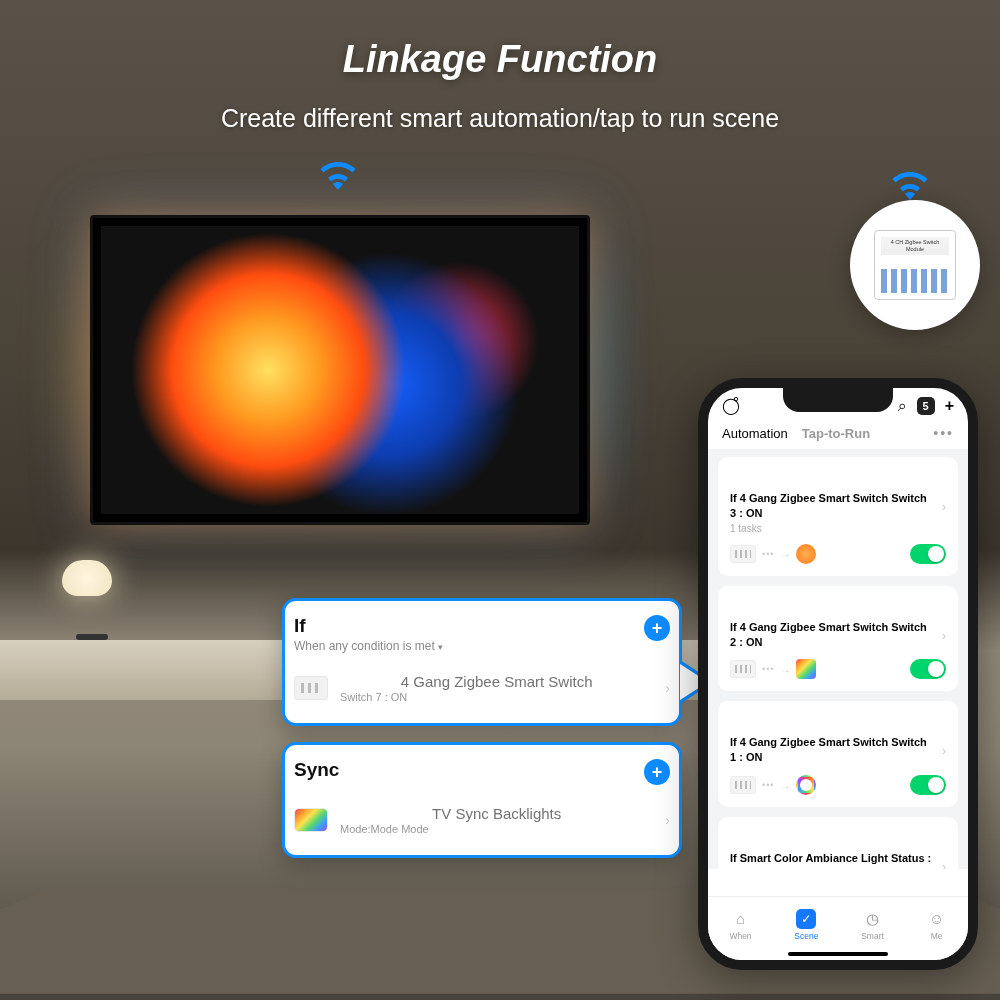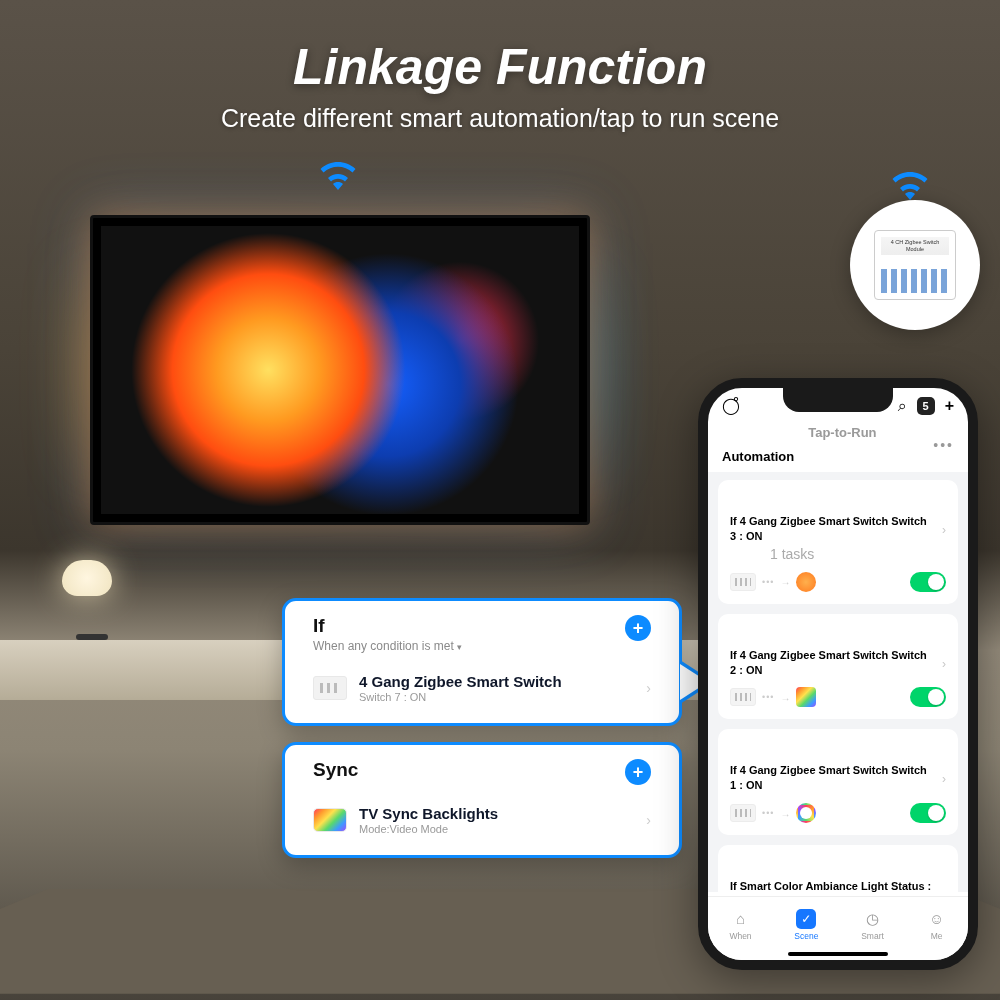--- a/index.html
+++ b/index.html
@@ -30,54 +30,54 @@
     radial-gradient(circle at 45% 45%, #fff 0%, transparent 8%),
     radial-gradient(circle at 75% 40%, #ff3050 0%, transparent 20%),
     #111;
 }
 .shelf { position: absolute; left: 0; top: 640px; width: 700px; height: 60px; background: linear-gradient(180deg,#d8d0bf,#b5ac97); }
 .lamp { position: absolute; left: 62px; top: 560px; width: 60px; height: 80px; }
 .lamp .shade { width: 50px; height: 36px; background: radial-gradient(circle,#fff6e0,#f0e4c0); border-radius: 25px 25px 18px 18px; box-shadow: 0 0 30px rgba(255,240,200,0.7);}
 .lamp .base { width: 32px; height: 6px; background:#333; margin: 38px auto 0; border-radius: 3px;}
 .rug { position:absolute; left:-50px; top:830px; width:1100px; height:200px; background:#675f52; transform:perspective(400px) rotateX(60deg); }
 
-.hero-title { position:absolute; top:38px; left:0; right:0; text-align:center; color:#fff; font-size:50px; font-weight:700; font-style:italic; text-shadow:0 2px 8px rgba(0,0,0,0.4);}
+.hero-title { position:absolute; top:38px; left:0; right:0; text-align:center; color:#fff; font-size:38px; font-weight:700; font-style:italic; text-shadow:0 2px 8px rgba(0,0,0,0.4);}
 .hero-sub { position:absolute; top:104px; left:0; right:0; text-align:center; color:#fff; font-size:25px; text-shadow:0 1px 4px rgba(0,0,0,0.4);}
 
 .wifi { position:absolute; color:#0d8bff; }
 .wifi.w1 { left:318px; top:160px; }
 .wifi.w2 { left:890px; top:170px; }
 .wifi svg { width:40px; height:30px; }
 
 .module-badge {
   position:absolute; right:20px; top:200px; width:130px; height:130px;
   background:#fff; border-radius:50%; box-shadow:0 4px 20px rgba(0,0,0,0.3);
   display:flex; align-items:center; justify-content:center;
 }
 .module-inner { width:82px; height:70px; background:#fff; border:1px solid #ccc; border-radius:4px; position:relative; }
 .module-inner::before { content:""; position:absolute; top:6px; left:6px; right:6px; height:18px; background:linear-gradient(#f5f5f5,#eee); font-size:4px;}
 .module-inner::after { content:""; position:absolute; bottom:6px; left:6px; right:6px; height:24px; background:repeating-linear-gradient(90deg,#7aa4d9 0 6px,#fff 6px 10px);}
 .module-label { position:absolute; top:8px; left:8px; right:8px; font-size:5.5px; color:#333; line-height:1.2; text-align:center;}
 
 
 .popup-container { position:absolute; left:282px; top:598px; width:400px; }
 .popup-card {
-  background:#fff; border:3px solid #0d8bff; border-radius:14px; padding:14px 28px;
+  background:#fff; border:3px solid #0d8bff; border-radius:14px; padding:14px 9px;
   box-shadow:0 8px 24px rgba(0,0,0,0.25); margin-bottom:16px;
 }
 .popup-header { display:flex; justify-content:space-between; align-items:flex-start; }
 .popup-title { font-size:19px; font-weight:700; color:#111; }
 .popup-subtitle { font-size:12px; color:#8a8a8a; margin-top:2px; }
 .add-btn { width:26px; height:26px; background:#0d8bff; border-radius:50%; color:#fff; display:flex; align-items:center; justify-content:center; font-size:18px; font-weight:600; }
 .popup-row { display:flex; align-items:center; gap:12px; margin-top:14px; padding:6px 0; }
 .popup-icon { width:34px; height:24px; background:#f2f2f2; border:1px solid #e8e8e8; border-radius:3px; position:relative; flex-shrink:0;}
 .popup-icon.switch::after { content:""; position:absolute; inset:6px; background:repeating-linear-gradient(90deg,#bbb 0 3px, transparent 3px 7px);}
 .popup-icon.rgb { background:linear-gradient(135deg,#ff3d5a,#ff9a2e,#ffe14d,#59d96b,#3d9bff,#9a4dff); border-radius:5px;}
 .popup-row-body { flex:1; }
-.popup-row-title { font-size:15px; font-weight:700; color:#0f172a; }
+.popup-row-title { font-size:15px; font-weight:400; color:#737373;text-align:center; }
 .popup-row-sub { font-size:11px; color:#999; margin-top:1px; }
 .popup-chevron { color:#ccc; font-size:14px; }
 
 .speech-tail { position:absolute; left:680px; top:660px; width:0; height:0;
   border-top:22px solid transparent; border-bottom:22px solid transparent; border-left:34px solid #0d8bff; }
 .speech-tail::after { content:""; position:absolute; left:-34px; top:-18px; width:0; height:0;
   border-top:18px solid transparent; border-bottom:18px solid transparent; border-left:28px solid #fff; }
 
 
 .phone { position:absolute; right:22px; top:378px; width:280px; height:592px;
@@ -92,29 +92,29 @@
 .batt::before{content:"";position:absolute;inset:1px;background:#000;border-radius:1px;}
 
 .app-header { display:flex; justify-content:space-between; align-items:center; padding:8px 14px 6px; }
 .app-header .person { font-size:16px; }
 .app-header .search-add { display:flex; gap:10px; align-items:center; font-size:16px;}
 .badge5 { background:#222; color:#fff; border-radius:5px; width:18px; height:18px; font-size:11px; display:flex; align-items:center; justify-content:center; font-weight:600;}
 
 .tabs-row { display:flex; align-items:center; justify-content:space-between; padding:4px 14px 8px;}
 .tabs-left { display:flex; gap:14px; }
 .tab { font-size:13px; color:#9a9a9a; font-weight:700;}
-.tab.active { color:#000; font-weight:700;margin-top:24px; }
+.tab.active { color:#000; font-weight:400; }
 .dots { color:#999; font-size:14px; letter-spacing:2px;}
 
 .feed { background:#f3f4f6; padding:8px 10px 0; height:420px; overflow:hidden;}
 .card { background:#fff; border-radius:10px; padding:10px 12px 12px; margin-bottom:10px; }
 .card-title-row { display:flex; justify-content:space-between; align-items:center; gap:8px;margin-top:24px;}
 .card-title { font-size:11px; color:#000; font-weight:600; line-height:1.35; flex:1;}
 .card-chev { color:#c8c8c8; font-size:12px; margin-top:2px;}
-.card-tasks { font-size:14px; color:#aaa; margin-top:2px;margin-left:40px;}
+.card-tasks { font-size:10px; color:#aaa; margin-top:2px;}
 .card-body-row { display:flex; justify-content:space-between; align-items:center; margin-top:10px;}
 .flow { display:flex; align-items:center; gap:6px;}
 .chip { width:26px; height:18px; background:#f4f4f4; border:1px solid #ececec; border-radius:3px; position:relative;}
 .chip.switch::after{content:"";position:absolute;inset:4px;background:repeating-linear-gradient(90deg,#bbb 0 2px,transparent 2px 5px);}
 .dots3 { color:#ccc; font-size:9px; letter-spacing:1px;}
 .arrow { color:#ccc; font-size:10px;}
 .result-chip { width:20px; height:20px; border-radius:50%; }
 .result-chip.orange{background:radial-gradient(circle,#ffb04d,#ff7a1f);}
 .result-chip.rgb-sq{border-radius:4px;background:linear-gradient(135deg,#ff3d5a,#ff9a2e,#ffe14d,#59d96b,#3d9bff,#9a4dff);}
 .result-chip.ring{border:2px solid transparent;background:conic-gradient(#ff3d5a,#ff9a2e,#ffe14d,#59d96b,#3d9bff,#9a4dff,#ff3d5a);}
@@ -189,21 +189,21 @@
 
   <div class="popup-card">
     <div class="popup-header">
       <div class="popup-title">Sync</div>
       <div class="add-btn">+</div>
     </div>
     <div class="popup-row">
       <div class="popup-icon rgb"></div>
       <div class="popup-row-body">
         <div class="popup-row-title">TV Sync Backlights</div>
-        <div class="popup-row-sub">Mode:Video Mode</div>
+        <div class="popup-row-sub">Mode:Mode Mode</div>
       </div>
       <div class="popup-chevron">›</div>
     </div>
   </div>
 </div>
 
 <div class="speech-tail"></div>
 
 <div class="phone">
   <div class="notch"></div>

